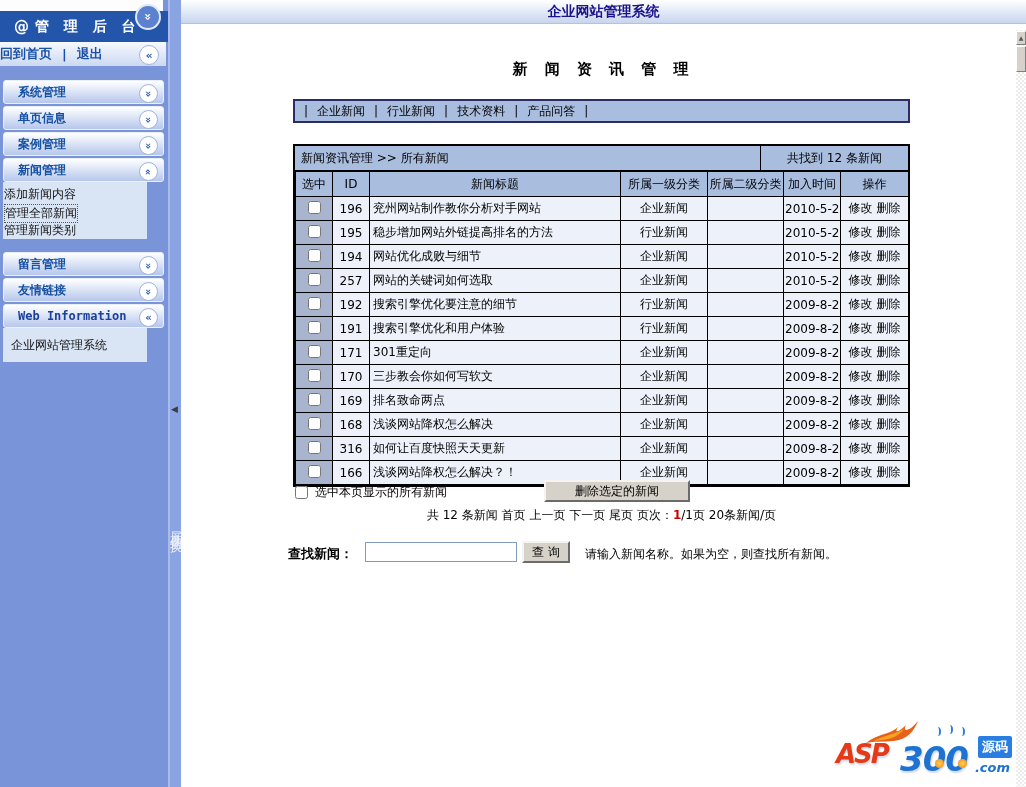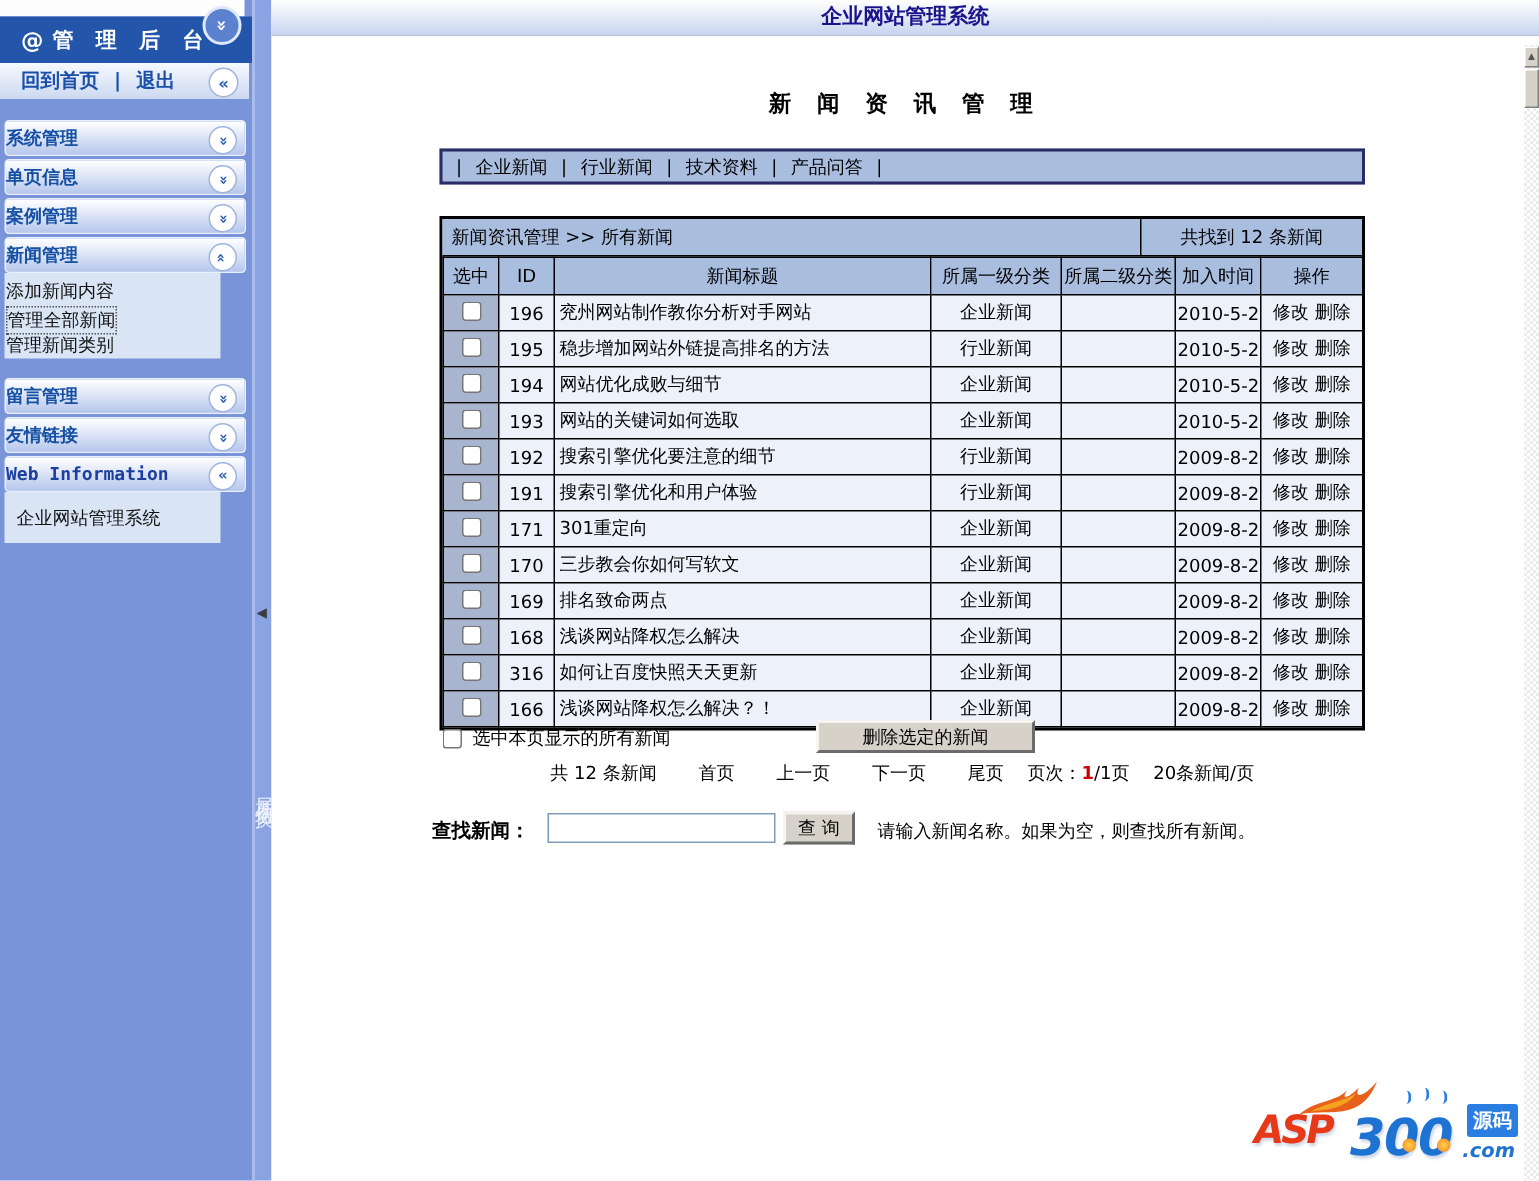--- a/index.html
+++ b/index.html
@@ -12,30 +12,30 @@
              display:flex;align-items:center;color:#fff;font-weight:bold;font-size:14px;}
   .admin-at{margin-left:14px;margin-right:6px;font-size:15px;}
   .admin-title{letter-spacing:5px;}
   .badge{border-radius:50%;display:flex;align-items:center;justify-content:center;
          font-weight:bold;line-height:1;cursor:pointer;}
   .badge-admin{position:absolute;right:7px;top:4px;width:22px;height:22px;background:#5c82cf;
                border:2px solid #dfe8fa;color:#fff;font-size:12px;}
   .home-bar{position:absolute;left:0;top:42px;width:166px;height:24px;
             background:linear-gradient(#f6f9ff,#cdd9f1);display:flex;align-items:center;
             color:#1a50a8;font-weight:bold;font-size:13px;}
-  .home-bar .lnk{margin-left:14px;cursor:pointer;}
+  .home-bar .lnk{cursor:pointer;}
   .home-bar .sep{margin-left:10px;color:#1a50a8;}
   .home-bar .lnk2{margin-left:10px;cursor:pointer;}
   .badge-home{position:absolute;right:9px;top:45px;width:18px;height:18px;background:#fff;
               border:1px solid #9fb4de;color:#2a5bb0;font-size:11px;}
   .menu-hdr{position:absolute;left:3px;width:161px;height:24px;border-radius:3px;
             background:linear-gradient(#ffffff,#b6c7ec);border:1px solid #e9effb;
             display:flex;align-items:center;color:#1550a4;font-weight:bold;font-size:12px;
             box-sizing:border-box;cursor:pointer;}
-  .menu-hdr .mlabel{}
+  .menu-hdr .mlabel{margin-left:14px;}
   .menu-hdr .mbadge{position:absolute;right:5px;top:3px;width:17px;height:17px;background:#fff;
                     border:1px solid #9fb4de;color:#2a5bb0;font-size:10px;}
   .mono{font-family:"DejaVu Sans Mono","Liberation Mono",monospace;font-size:12px;color:#1b3f9e;}
   .submenu{position:absolute;left:3px;width:144px;background:#d9e4f5;box-sizing:border-box;
            padding:4px 0 0 1px;color:#111;}
   .submenu .sitem{display:inline-block;line-height:17px;cursor:pointer;}
   .submenu .row{height:18px;}
   .focusbox{border:1px dotted #555;}
   .chev-down{display:inline-block;transform:rotate(90deg);}
   .chev-up{display:inline-block;transform:rotate(-90deg);}
@@ -73,21 +73,21 @@
   table.news td.ops span{cursor:pointer;margin:0 2px;}
   table.news input[type=checkbox]{width:13px;height:13px;margin:0;}
   
   .selectall{position:absolute;left:114px;top:484px;display:flex;align-items:center;font-size:12px;}
   .selectall input{width:13px;height:13px;margin:0 7px 0 0;}
   .btn3d{background:#d6d2c9;border-top:2px solid #f5f4f0;border-left:2px solid #f5f4f0;
          border-right:2px solid #6b6b6b;border-bottom:2px solid #6b6b6b;
          font-size:12px;color:#000;cursor:pointer;font-family:inherit;}
   .btn-del{position:absolute;left:363px;top:480px;width:146px;height:22px;}
   .pagination{position:absolute;left:112px;top:507px;width:617px;text-align:center;font-size:12px;}
-  .pagination span{margin:0 12px;}
+  .pagination span{margin:0 0;}
   .pagination .plink{cursor:pointer;}
   .pagination .curpage{color:#cc0000;font-weight:bold;margin:0;}
   .pagination .nom{margin:0;}
   .searchrow{position:absolute;left:0;top:538px;width:100%;height:28px;}
   .search-label{position:absolute;left:107px;top:7px;font-weight:bold;font-size:13px;text-align:right;}
   .search-input{position:absolute;left:184px;top:4px;width:146px;height:18px;
                 border:1px solid #7f9db9;font-size:12px;padding:0 2px;}
   .btn-search{position:absolute;left:341px;top:3px;width:48px;height:22px;}
   .search-hint{position:absolute;left:404px;top:8px;font-size:12px;}
   
@@ -255,21 +255,21 @@
             <td class="sel"><input type="checkbox" style=""></td>
             <td>194</td>
             <td class="title">网站优化成败与细节</td>
             <td>企业新闻</td>
             <td></td>
             <td>2010-5-23</td>
             <td class="ops"><span>修改</span><span>删除</span></td>
           </tr>
           <tr>
             <td class="sel"><input type="checkbox" style=""></td>
-            <td>193</td>
+            <td>257</td>
             <td class="title">网站的关键词如何选取</td>
             <td>企业新闻</td>
             <td></td>
             <td>2010-5-23</td>
             <td class="ops"><span>修改</span><span>删除</span></td>
           </tr>
           <tr>
             <td class="sel"><input type="checkbox" style=""></td>
             <td>192</td>
             <td class="title">搜索引擎优化要注意的细节</td>

